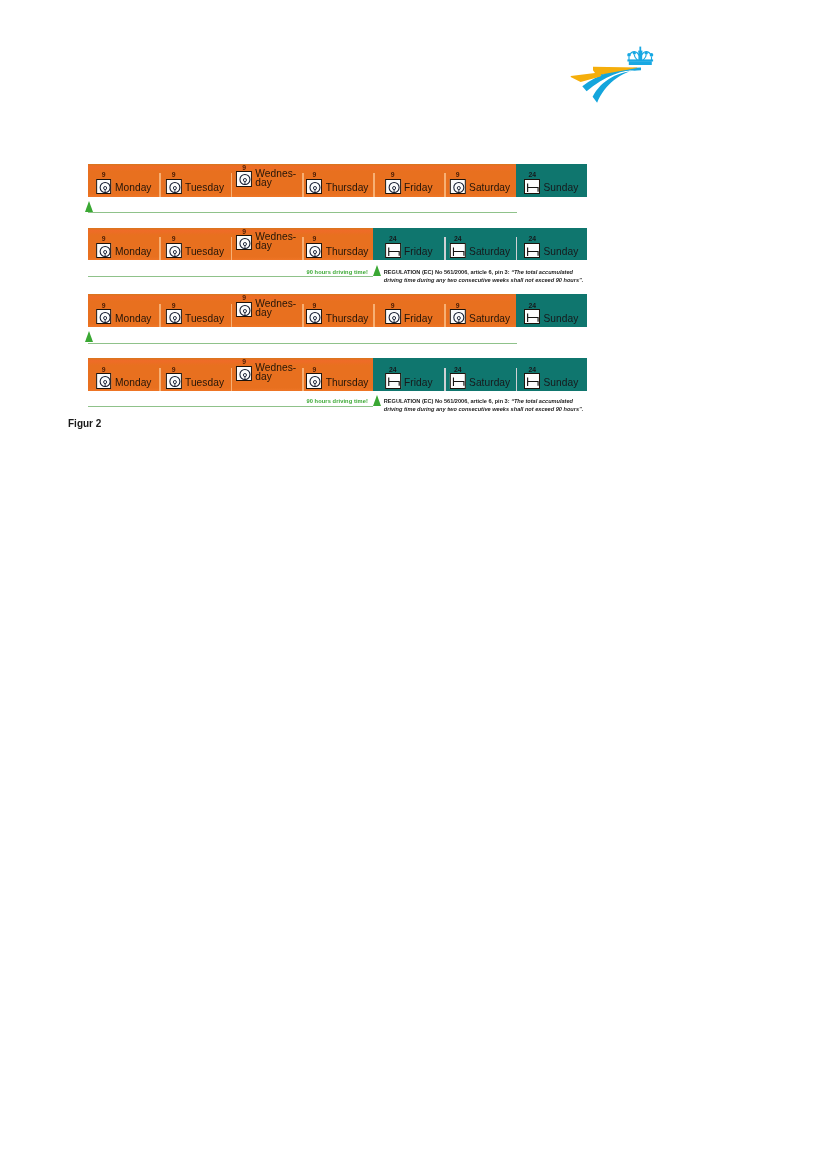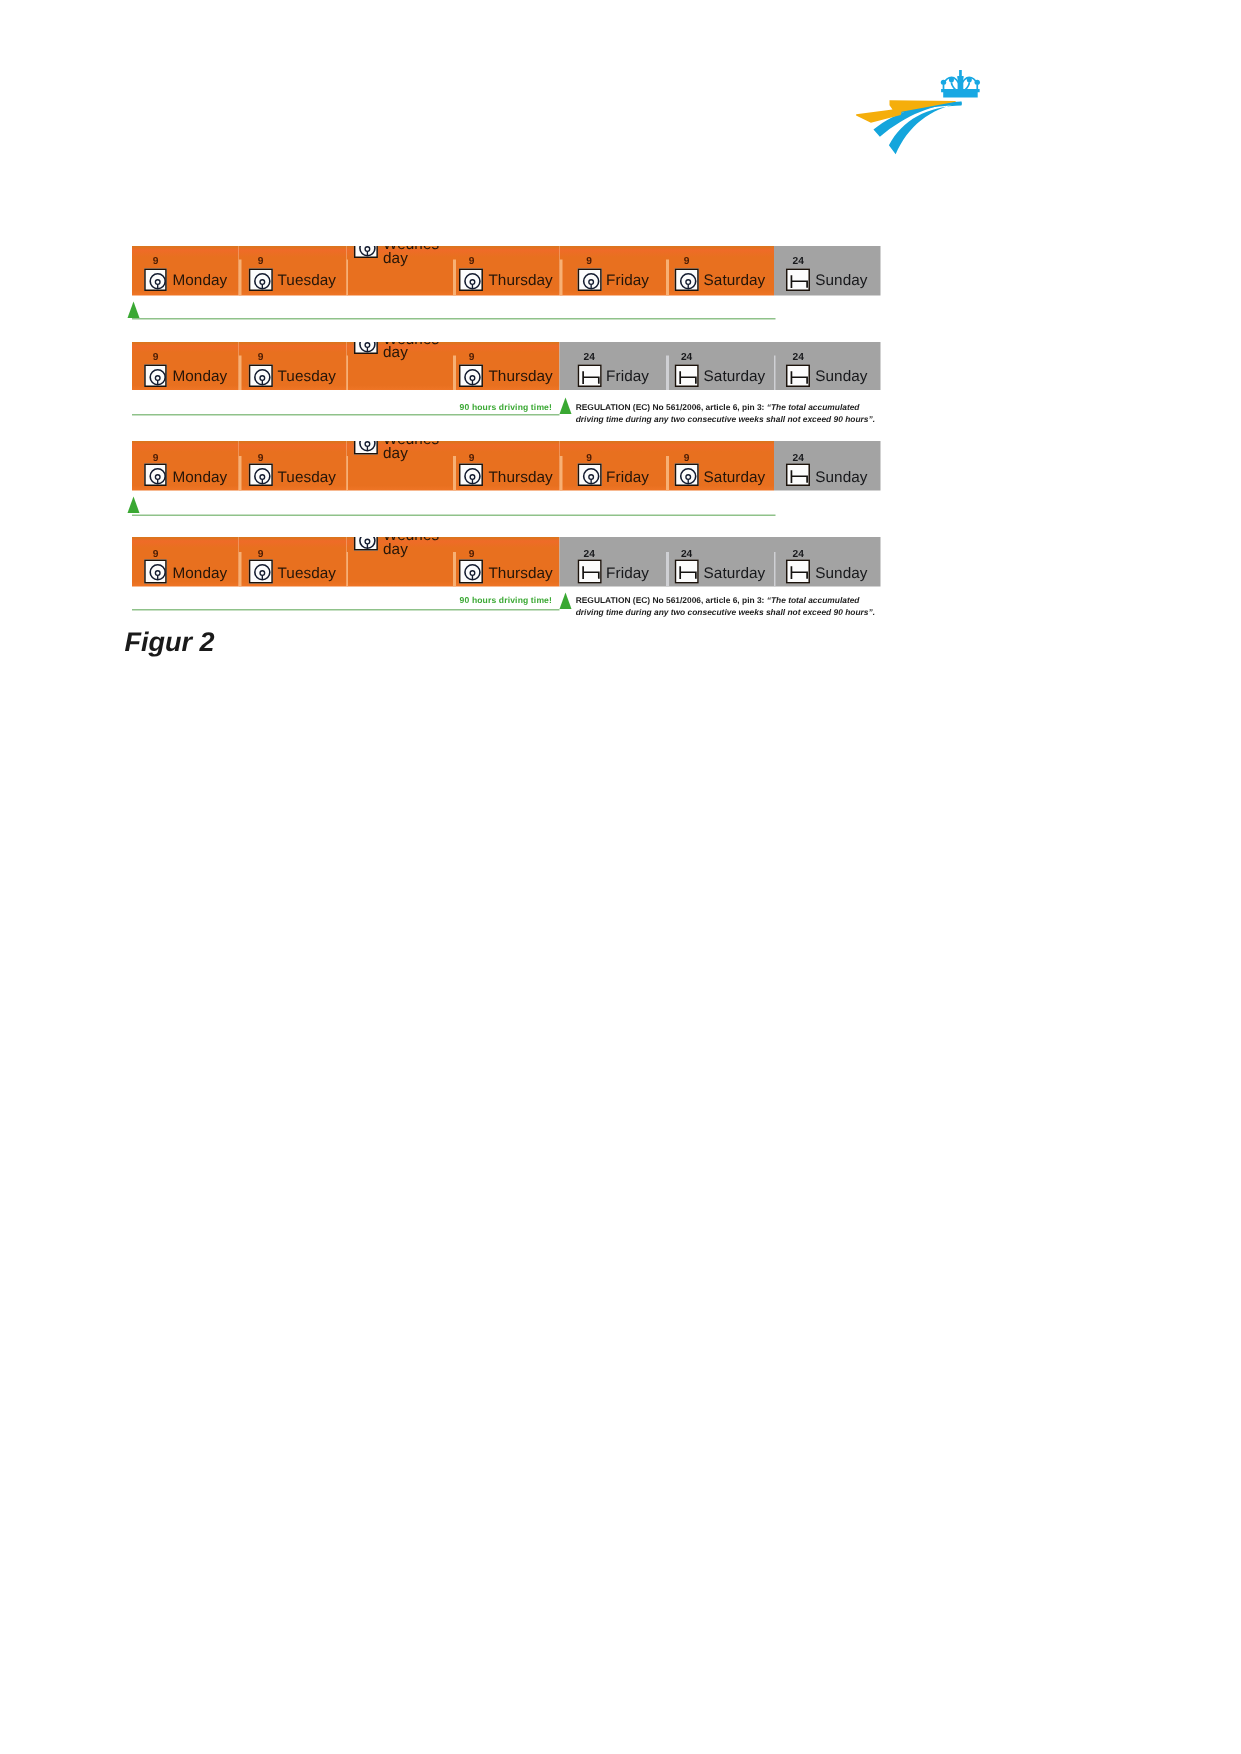--- a/index.html
+++ b/index.html
@@ -13,23 +13,23 @@
   .logo{position:absolute;left:563px;top:38px;width:96px;height:70px;}
 
   
   .figure{position:absolute;left:88px;top:163.8px;width:499px;}
 
   .rowwrap{position:absolute;left:0;width:499px;}
   .row{position:relative;width:499px;height:32.8px;display:flex;}
   .cell{flex:1 1 0;position:relative;box-sizing:border-box;overflow:hidden;}
   .inner{position:absolute;left:50%;transform:translateX(-50%);bottom:2.5px;
          display:flex;align-items:flex-end;white-space:nowrap;}
-  .cell.wrap .inner{bottom:20px;align-items:center;}
+  .cell.wrap .inner{bottom:10px;align-items:flex-end;}
   .cell.drive{background:linear-gradient(180deg,#d8761c 0%,#ef6b28 8%,#e8701f 22%,#e8701f 90%,#ef7526 100%);}
-  .cell.rest{background:#a3a3a3;text-decoration:underline;}
+  .cell.rest{background:#0f766e;text-decoration:underline;}
   .cell.drive + .cell.drive::before{content:"";position:absolute;left:-0.4px;top:9.5px;bottom:0;width:2.2px;
       background:#f7b074;}
   .cell.rest + .cell.rest::before{content:"";position:absolute;left:-0.4px;top:9.5px;bottom:0;width:2.2px;
       background:#cfd0d4;}
 
   .sym{position:relative;display:block;flex:0 0 auto;width:15.8px;height:15.4px;}
   .sym .num{position:absolute;left:0;right:0;top:-7.4px;text-align:center;
      font-family:"Liberation Sans",sans-serif;font-size:6.8px;font-weight:bold;line-height:7px;color:#4a1c05;}
   .cell.rest .sym .num{color:#17181b;}
   .sym .box{position:absolute;left:0;top:0;width:15.8px;height:15.4px;box-sizing:border-box;
@@ -46,21 +46,21 @@
   .tri{position:absolute;width:0;height:0;border-left:4.2px solid transparent;
        border-right:4.3px solid transparent;border-bottom:11.6px solid #3aa833;}
 
   .hrs{position:absolute;font-size:5.7px;font-weight:bold;color:#3aa833;
        font-family:"Liberation Sans",sans-serif;letter-spacing:0.1px;white-space:nowrap;}
   .reg{position:absolute;font-size:5.6px;line-height:8.2px;color:#1d1d1d;width:200px;
        font-family:"Liberation Sans",sans-serif;}
   .reg b{font-weight:bold;}
   .reg i{font-style:italic;font-weight:bold;}
 
-  .figcap{position:absolute;left:83px;top:418px;font-size:18px;font-style:italic;font-weight:bold;
+  .figcap{position:absolute;left:68px;top:418px;font-size:10px;font-weight:bold;
      color:#1a1a1a;font-family:"Liberation Sans",sans-serif;}
 </style>
 </head>
 <body>
 
 <div class="page">
 
   <div class="logo">
     <svg viewBox="0 0 96 70" width="96" height="70" xmlns="http://www.w3.org/2000/svg" shape-rendering="geometricPrecision">
 

